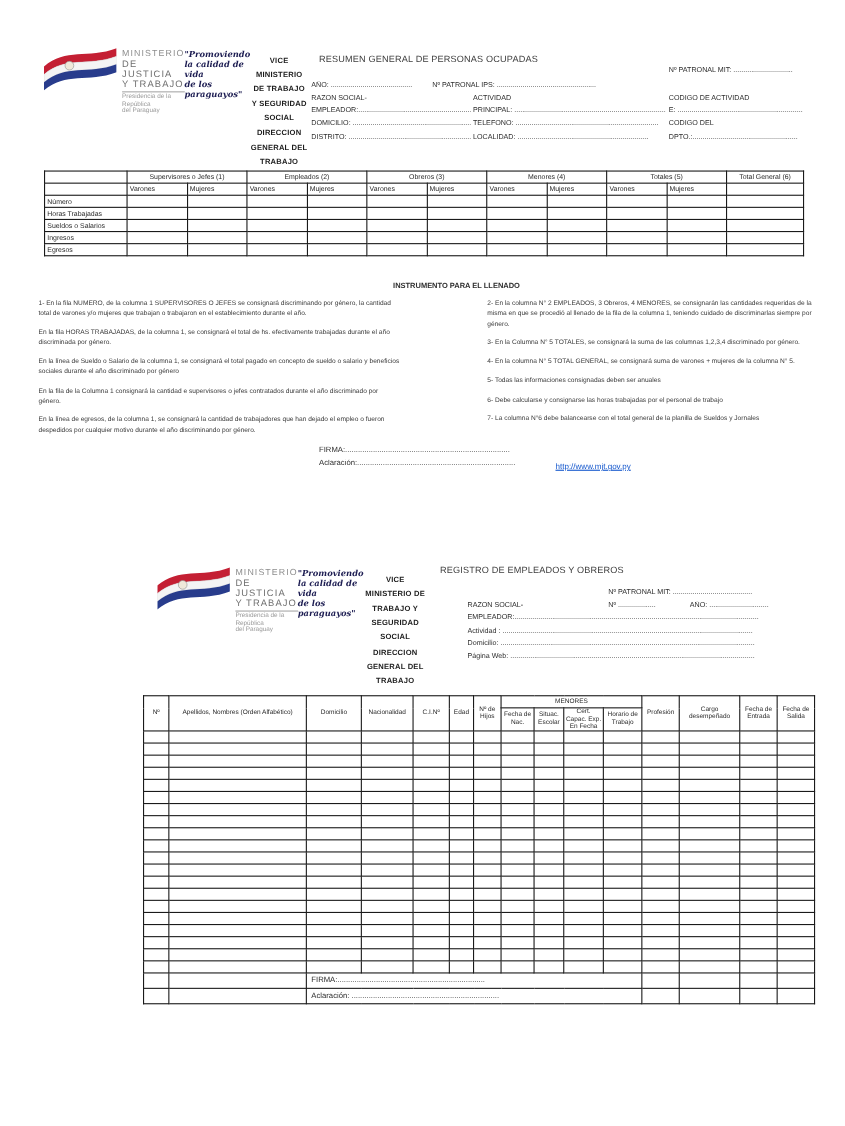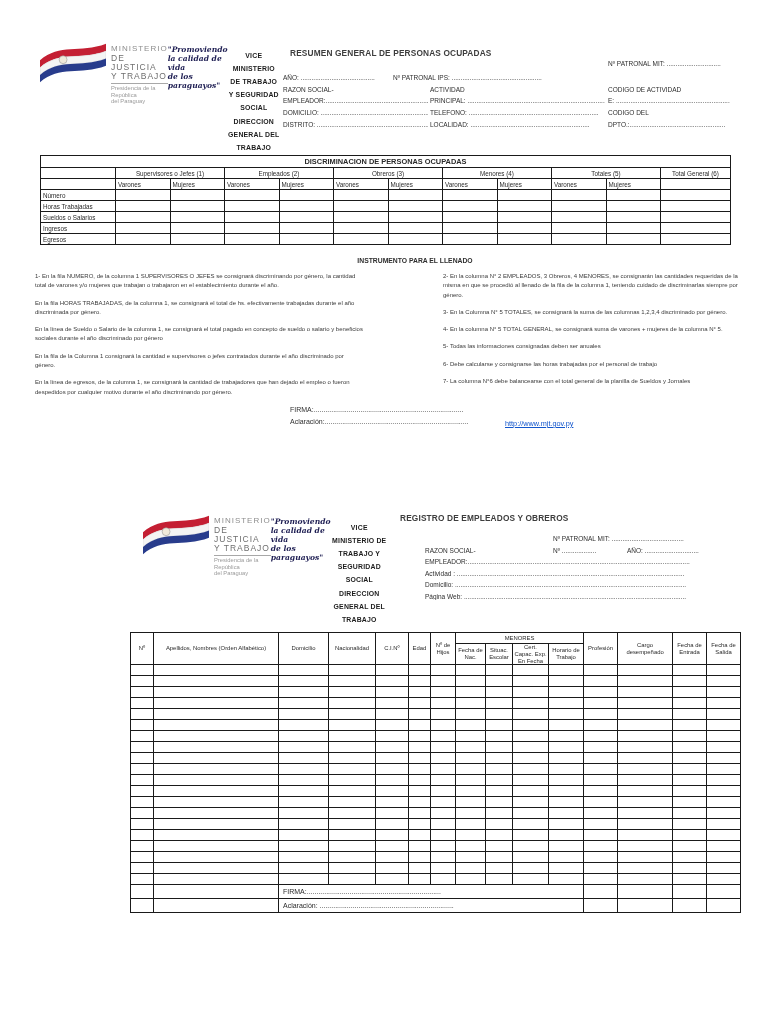--- a/index.html
+++ b/index.html
@@ -12,21 +12,21 @@
   .logo-row { display:flex; align-items:flex-start; gap:5px; }
   .flag { width:66px; height:42px; flex:0 0 auto; }
   .ministry-text { padding-top:3px; }
   .ministry-text .m1 { font-size:8px; color:#8d8d8d; letter-spacing:1px; line-height:1.08; }
   .ministry-text .m2 { font-size:8.5px; color:#6f6f6f; font-weight:normal; letter-spacing:1px; line-height:1.08; }
   .presidency { border-top:1px solid #a8a8a8; margin-top:2px; padding-top:1px; font-size:5.8px; color:#9a9a9a; line-height:1.15; }
   .motto { margin-top:3px; font-family:"DejaVu Serif", serif; font-style:italic; font-weight:bold; font-size:7.6px; color:#1d1d52; line-height:1.2; }
   .vice { margin-top:7px; text-align:center; font-size:6.9px; font-weight:600; color:#1c1c1c; letter-spacing:0.2px; line-height:1.9; }
 
   
-  .form-title { position:absolute; font-size:8.3px; font-weight:bold; color:#3d3d3d; letter-spacing:0.15px; white-space:nowrap; }
+  .form-title { position:absolute; font-size:8.3px; font-weight:normal; color:#3d3d3d; letter-spacing:0.15px; white-space:nowrap; }
   .field { position:absolute; font-size:6.5px; color:#2e2e2e; white-space:nowrap; overflow:hidden; }
 
   
   table { border-collapse:collapse; table-layout:fixed; }
   .t1 { position:absolute; left:40px; top:155px; width:690px; }
   .t1 th, .t1 td { border:1px solid #1a1a1a; font-size:6.3px; font-weight:normal; padding:0 2px; height:11px; overflow:hidden; white-space:nowrap; }
   .t1 .title-cell { font-size:7.4px; font-weight:bold; text-align:center; height:12px; }
   .t1 .group-cell { text-align:center; }
   .t1 .sub-cell { text-align:left; }
   .t1 .rowlabel { text-align:left; }
@@ -111,23 +111,20 @@
         <col style="width:54.5px;">
       <col style="width:54.5px;">
         <col style="width:54.5px;">
         <col style="width:54.5px;">
         <col style="width:54.5px;">
       <col style="width:54.5px;">
         <col style="width:54.5px;">
       <col style="width:70px;">
     </colgroup>
     <thead>
-      <tr>
-        <th colspan="12" class="title-cell">DISCRIMINACION DE PERSONAS OCUPADAS</th>
-      </tr>
       <tr>
         <th></th>
         <th colspan="2" class="group-cell">Supervisores o Jefes (1)</th>
         <th colspan="2" class="group-cell">Empleados (2)</th>
         <th colspan="2" class="group-cell">Obreros (3)</th>
         <th colspan="2" class="group-cell">Menores (4)</th>
         <th colspan="2" class="group-cell">Totales (5)</th>
         <th class="group-cell">Total General (6)</th>
       </tr>
       <tr>

